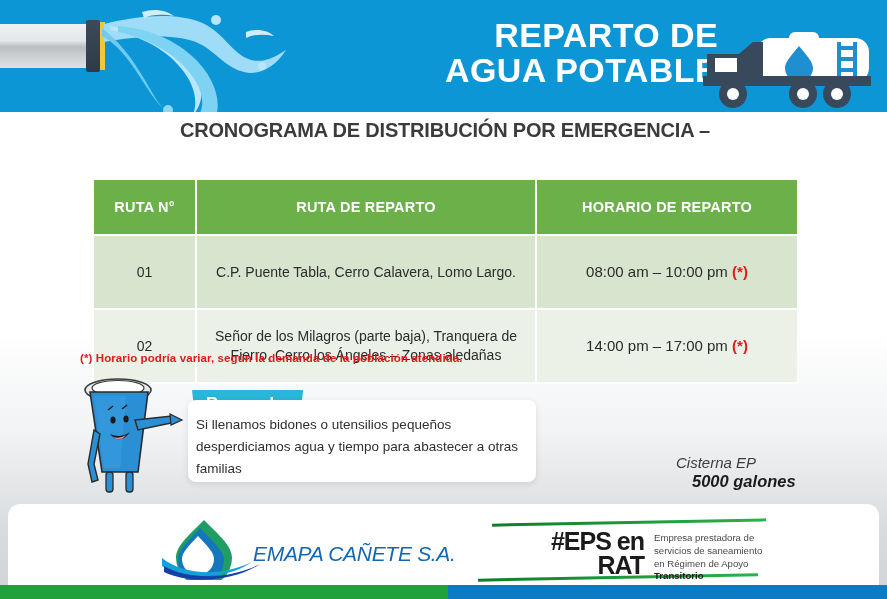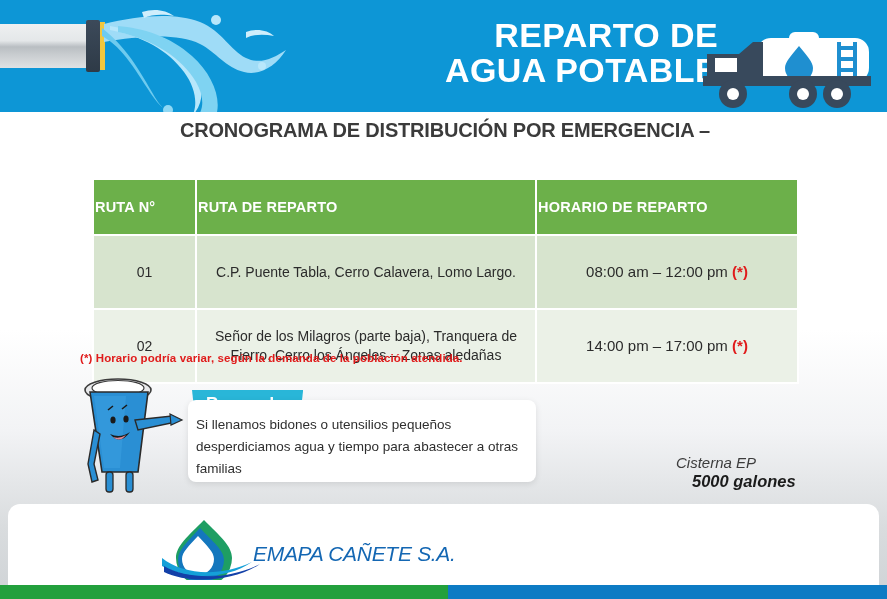--- a/index.html
+++ b/index.html
@@ -47,21 +47,21 @@
     letter-spacing:-.2px;
   }
 
   
   .sched{
     position:absolute;left:92px;top:178px;width:705px;
     border-collapse:collapse;table-layout:fixed;
   }
   .sched th{
     background:#6cb04a;color:#ffffff;font-size:14.5px;font-weight:bold;
-    letter-spacing:.2px;height:52px;border:2px solid #ffffff;text-align:left;
+    letter-spacing:.2px;height:52px;border:2px solid #ffffff;text-align:center;
   }
   .sched td{
     font-size:14px;color:#2b2b2b;text-align:center;border:2px solid #ffffff;
     padding:8px 10px;line-height:1.35;
   }
   .sched tr.r1 td{background:#d7e4ce;height:56px;}
   .sched tr.r2 td{background:#ebf1e7;height:56px;}
   .sched td.time{font-size:15px;}
   .col-num{width:103px;}
   .col-route{width:340px;}
@@ -200,21 +200,21 @@
         <th>RUTA N°</th>
         <th>RUTA DE REPARTO</th>
         <th>HORARIO DE REPARTO</th>
       </tr>
     </thead>
     <tbody>
       <tr class="r1">
         <td>01</td>
         <td>C.P. Puente Tabla, Cerro Calavera, Lomo Largo.</td>
         <td class="time">
-          <span>08:00 am – 12:00 pm</span>
+          <span>08:00 am – 10:00 pm</span>
           <span class="ast">(*)</span>
         </td>
       </tr>
       <tr class="r2">
         <td>02</td>
         <td>Señor de los Milagros (parte baja), Tranquera de Fierro, Cerro los Ángeles – Zonas aledañas</td>
         <td class="time">
           <span>14:00 pm – 17:00 pm</span>
           <span class="ast">(*)</span>
         </td>
@@ -261,19 +261,33 @@
 
   <svg class="emapa" width="108" height="62" viewBox="0 0 108 62">
     <path d="M44 2 c-16 16 -28 26 -28 38 a28 28 0 0 0 56 0 c0 -12 -12 -22 -28 -38 z" fill="#1e9e63"></path>
     <path d="M40 10 c-13 14 -22 22 -22 32 a23 23 0 0 0 46 0 c0 -10 -11 -18 -24 -32 z" fill="#1477bd"></path>
     <path d="M38 18 c-9 10 -16 16 -16 23 a16 16 0 0 0 32 0 c0 -7 -7 -13 -16 -23 z" fill="#ffffff"></path>
     <path d="M2 40 C22 56 58 60 92 44 C66 62 26 62 2 48 Z" fill="#15a0d8"></path>
     <path d="M4 48 C28 62 68 62 100 46 C74 64 28 66 4 54 Z" fill="#1340a8"></path>
   </svg>
   <div class="emapa-text">EMAPA CAÑETE S.A.</div>
 
+  <div class="rat">
+    <div class="rat-line-top"></div>
+    <div class="rat-line-bot"></div>
+    <div class="rat-big">
+      <div>#EPS en</div>
+      <div>RAT</div>
+    </div>
+    <div class="rat-small">
+      <div>Empresa prestadora de</div>
+      <div>servicios de saneamiento</div>
+      <div>en Régimen de Apoyo</div>
+      <b>Transitorio</b>
+    </div>
+  </div>
 
   <div class="bar">
     <div class="bar-green"></div>
     <div class="bar-blue"></div>
   </div>
 
 </div>
 
 </body></html>

